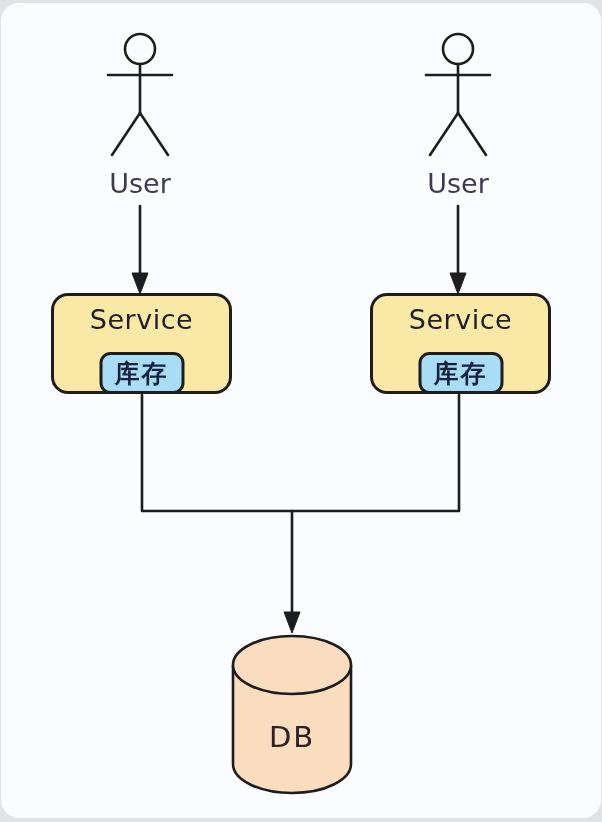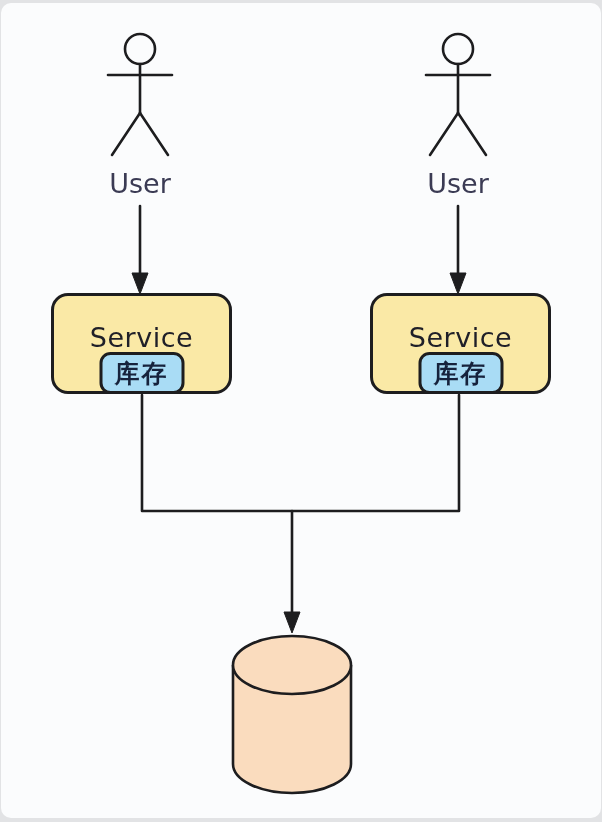--- a/index.html
+++ b/index.html
@@ -19,21 +19,21 @@
   body{
     background:var(--page-bg);
     font-family:"DejaVu Sans","Liberation Sans",sans-serif;
     position:relative;
     overflow:hidden;
   }
   .canvas{
     position:absolute;
     left:1px;top:3px;right:1px;bottom:4px;
     background:var(--canvas-bg);
-    border-radius:10px;
+    border-radius:18px;
   }
   svg.layer{position:absolute;left:0;top:0;width:602px;height:822px;}
   .stroke{stroke:var(--line);stroke-width:2.6;fill:none;stroke-linecap:round;stroke-linejoin:round;}
   .head{fill:var(--canvas-bg);}
   .arrowhead{fill:var(--line);stroke:var(--line);stroke-width:1;}
   .cyl{fill:var(--database-fill);stroke:var(--line);stroke-width:2.6;}
   .label{
     position:absolute;
     text-align:center;
     color:var(--actor-text);
@@ -44,21 +44,21 @@
     position:absolute;
     width:181px;height:101px;
     background:var(--service-fill);
     border:3px solid var(--line);
     border-radius:17px;
     display:flex;
     flex-direction:column;
     align-items:center;
   }
   .service-label{
-    margin-top:26px;
+    margin-top:8px;
     font-size:27px;
     color:var(--service-text);
     letter-spacing:0.5px;
   }
   .module-box{
     position:absolute;
     left:50%;
     transform:translateX(-50%);
     bottom:-3px;
     width:85px;height:42px;
@@ -131,14 +131,15 @@
   <div class="service-box" style="left:50px;top:290px;">
     <div class="service-label">Service</div>
     <div class="module-box">库存</div>
   </div>
 
   <div class="service-box" style="left:369px;top:290px;">
     <div class="service-label">Service</div>
     <div class="module-box">库存</div>
   </div>
 
+  <div class="db-label">DB</div>
 
 </div>
 
 </body></html>

